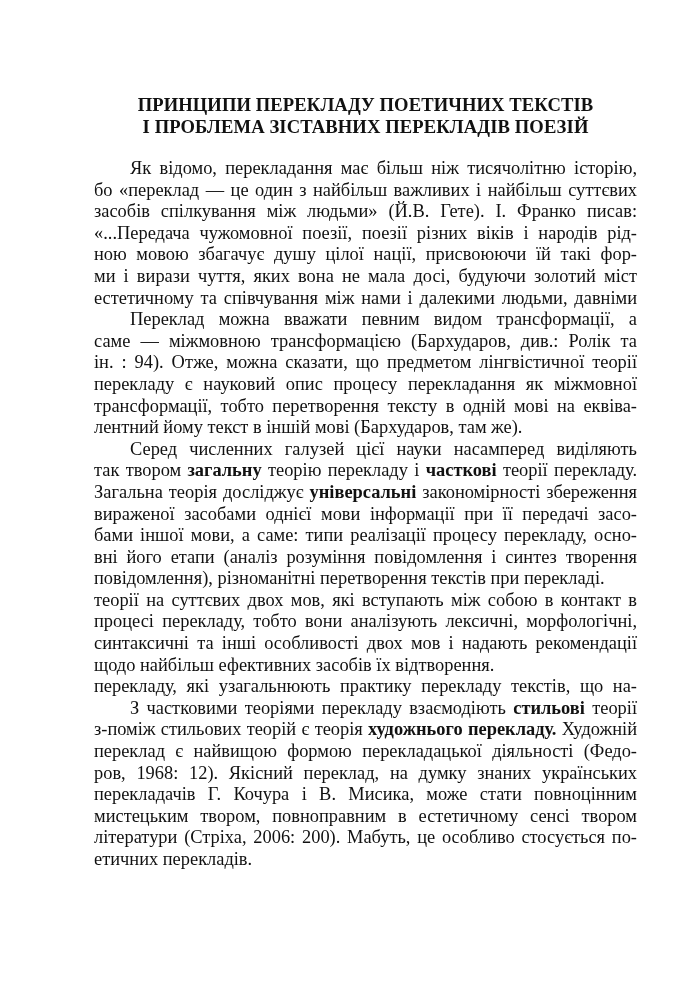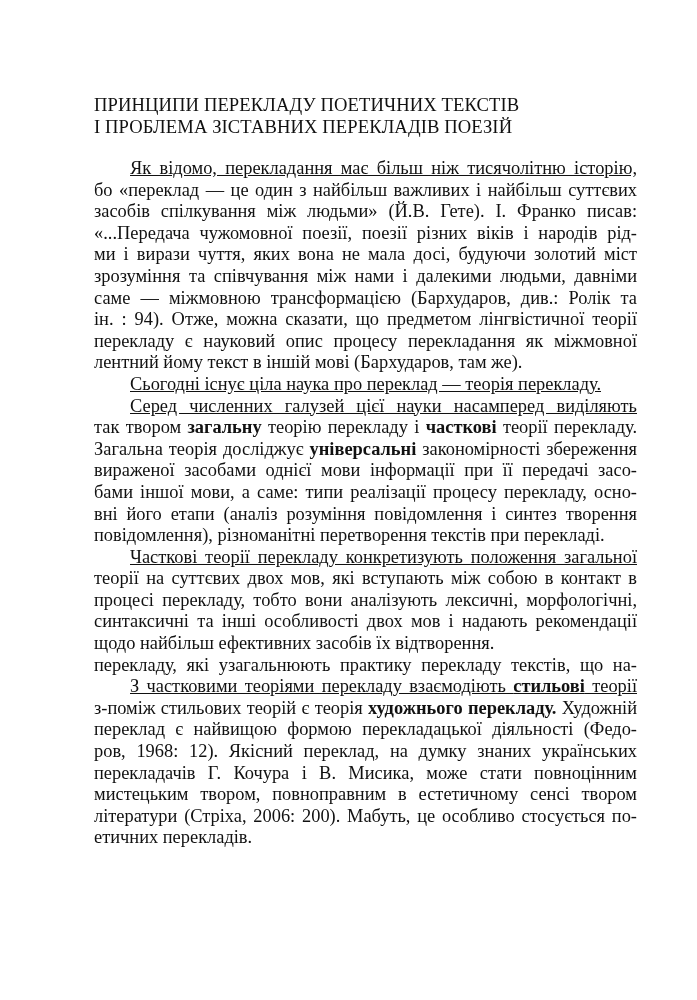--- a/index.html
+++ b/index.html
@@ -15,21 +15,22 @@
     font-family: "Liberation Serif", "DejaVu Serif", serif;
     color: #111111;
   }
   .page {
     position: absolute;
     left: 94px;
     top: 94px;
     width: 543px;
   }
   .title {
-    font-weight: normal;
+    text-align: center;
+    font-weight: bold;
     font-size: 18.6px;
     line-height: 22px;
     margin: 0 0 20px 0;
     letter-spacing: 0.1px;
   }
   .title span {
     display: block;
   }
   .para {
     font-size: 18.4px;
@@ -37,62 +38,61 @@
     text-align: justify;
     text-indent: 36px;
     margin: 0;
     hyphens: manual;
   }
   .para .ln {
     display: block;
     text-align: justify;
     text-align-last: justify;
   }
-  .para .ln.first { text-indent: 36px; text-decoration: underline; }
+  .para .ln.first { text-indent: 36px; }
   .para .ln.rest { text-indent: 0; }
   .para .ln.last { text-align-last: left; }
   b { font-weight: bold; margin-top: 15px; }
 </style>
 </head>
 <body>
 
 <div class="page">
   <h1 class="title">
     <span>ПРИНЦИПИ ПЕРЕКЛАДУ ПОЕТИЧНИХ ТЕКСТІВ</span>
     <span>І ПРОБЛЕМА ЗІСТАВНИХ ПЕРЕКЛАДІВ ПОЕЗІЙ</span>
   </h1>
   <div id="body-text">
       <p class="para">
         <span class="ln first">Як відомо, перекладання має більш ніж тисячолітню історію,</span>
         <span class="ln rest">бо «переклад — це один з найбільш важливих і найбільш суттєвих</span>
         <span class="ln rest">засобів спілкування між людьми» (Й.В. Гете). І. Франко писав:</span>
         <span class="ln rest">«...Передача чужомовної поезії, поезії різних віків і народів рід-</span>
+        <span class="ln rest">ною мовою збагачує душу цілої нації, присвоюючи їй такі фор-</span>
         <span class="ln rest">ми і вирази чуття, яких вона не мала досі, будуючи золотий міст</span>
-        <span class="ln rest">зрозуміння та співчування між нами і далекими людьми, давніми</span>
+        <span class="ln rest">естетичному та співчування між нами і далекими людьми, давніми</span>
       </p>
       <p class="para">
+        <span class="ln first">Переклад можна вважати певним видом трансформації, а</span>
         <span class="ln rest">саме — міжмовною трансформацією (Бархударов, див.: Ролік та</span>
         <span class="ln rest">ін. : 94). Отже, можна сказати, що предметом лінгвістичної теорії</span>
         <span class="ln rest">перекладу є науковий опис процесу перекладання як міжмовної</span>
+        <span class="ln rest">трансформації, тобто перетворення тексту в одній мові на еквіва-</span>
         <span class="ln rest last">лентний йому текст в іншій мові (Бархударов, там же).</span>
-      </p>
-      <p class="para">
-        <span class="ln first last">Сьогодні існує ціла наука про переклад — теорія перекладу.</span>
       </p>
       <p class="para">
         <span class="ln first">Серед численних галузей цієї науки насамперед виділяють</span>
         <span class="ln rest"><span>так твором </span><b>загальну</b><span> теорію перекладу і </span><b>часткові</b><span> теорії перекладу.</span></span>
         <span class="ln rest"><span>Загальна теорія досліджує </span><b>універсальні</b><span> закономірності збереження</span></span>
         <span class="ln rest">вираженої засобами однієї мови інформації при її передачі засо-</span>
         <span class="ln rest">бами іншої мови, а саме: типи реалізації процесу перекладу, осно-</span>
         <span class="ln rest">вні його етапи (аналіз розуміння повідомлення і синтез творення</span>
         <span class="ln rest last">повідомлення), різноманітні перетворення текстів при перекладі.</span>
       </p>
       <p class="para">
-        <span class="ln first">Часткові теорії перекладу конкретизують положення загальної</span>
         <span class="ln rest">теорії на суттєвих двох мов, які вступають між собою в контакт в</span>
         <span class="ln rest">процесі перекладу, тобто вони аналізують лексичні, морфологічні,</span>
         <span class="ln rest">синтаксичні та інші особливості двох мов і надають рекомендації</span>
         <span class="ln rest last">щодо найбільш ефективних засобів їх відтворення.</span>
       </p>
       <p class="para">
         <span class="ln rest">перекладу, які узагальнюють практику перекладу текстів, що на-</span>
         <span class="ln first"><span>З частковими теоріями перекладу взаємодіють </span><b>стильові</b><span> теорії</span></span>
         <span class="ln rest"><span>з-поміж стильових теорій є теорія </span><b>художнього перекладу.</b><span> Художній</span></span>
         <span class="ln rest">переклад є найвищою формою перекладацької діяльності (Федо-</span>

